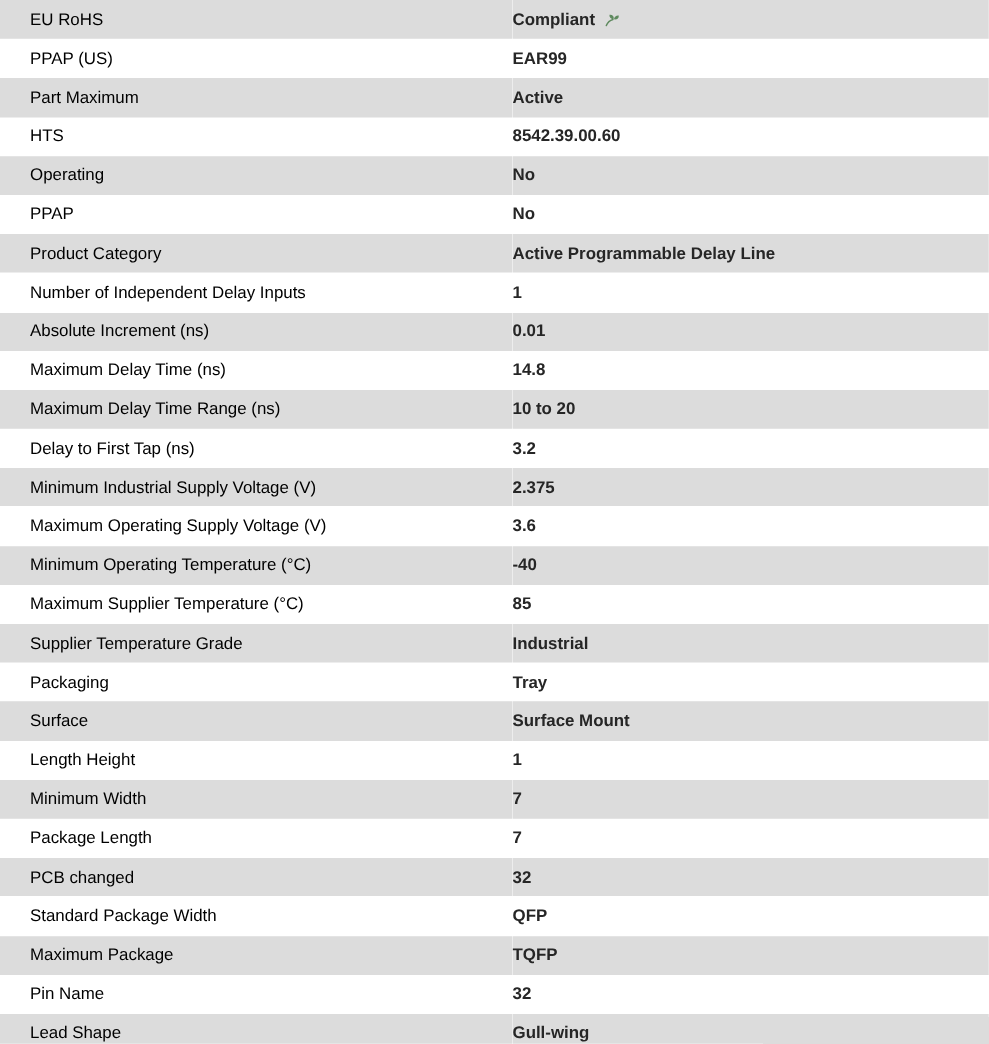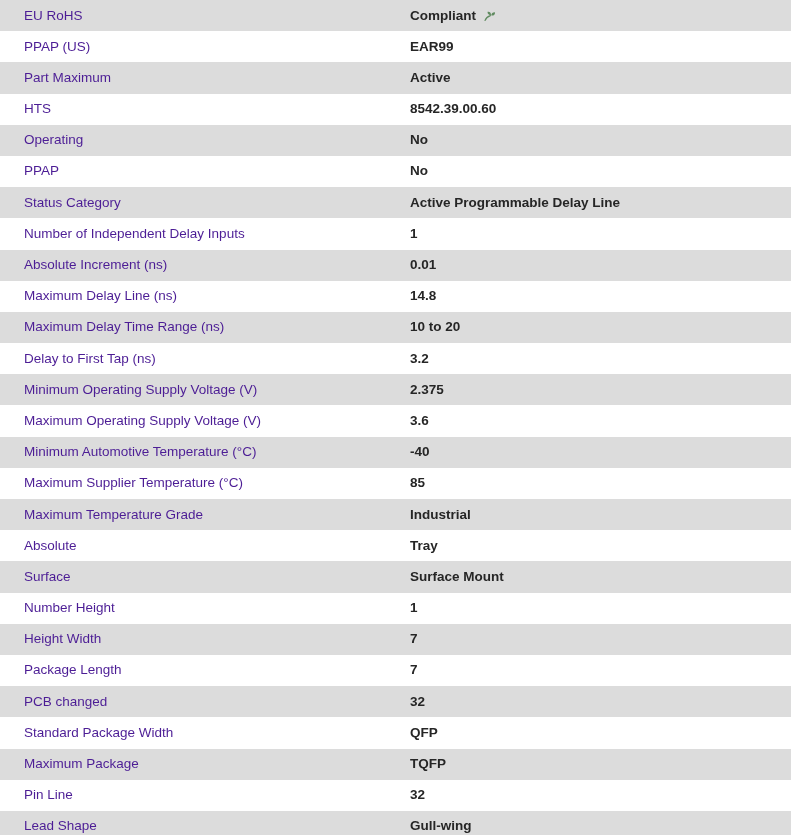--- a/index.html
+++ b/index.html
@@ -32,21 +32,21 @@
     padding: 0 0 0 24px;
     font-size: 13.5px;
     vertical-align: middle;
     line-height: 1.2;
     white-space: nowrap;
     overflow: hidden;
     text-overflow: ellipsis;
   }
   .spec-table td.attr {
     width: 386px;
-    color: #4c1d95;
+    color: #000000;
     font-weight: 400;
     padding-left: 24px;
     margin-left: 16px;
   }
   .spec-table td.val {
     width: 405px;
     color: #262626;
     font-weight: 700;
     padding-left: 0;
   }
@@ -92,97 +92,97 @@
       </tr>
       <tr class="shaded">
         <td class="attr">Operating</td>
         <td class="val">No</td>
       </tr>
       <tr class="plain">
         <td class="attr">PPAP</td>
         <td class="val">No</td>
       </tr>
       <tr class="shaded">
-        <td class="attr">Status Category</td>
+        <td class="attr">Product Category</td>
         <td class="val">Active Programmable Delay Line</td>
       </tr>
       <tr class="plain">
         <td class="attr">Number of Independent Delay Inputs</td>
         <td class="val">1</td>
       </tr>
       <tr class="shaded">
         <td class="attr">Absolute Increment (ns)</td>
         <td class="val">0.01</td>
       </tr>
       <tr class="plain">
-        <td class="attr">Maximum Delay Line (ns)</td>
+        <td class="attr">Maximum Delay Time (ns)</td>
         <td class="val">14.8</td>
       </tr>
       <tr class="shaded">
         <td class="attr">Maximum Delay Time Range (ns)</td>
         <td class="val">10 to 20</td>
       </tr>
       <tr class="plain">
         <td class="attr">Delay to First Tap (ns)</td>
         <td class="val">3.2</td>
       </tr>
       <tr class="shaded">
-        <td class="attr">Minimum Operating Supply Voltage (V)</td>
+        <td class="attr">Minimum Industrial Supply Voltage (V)</td>
         <td class="val">2.375</td>
       </tr>
       <tr class="plain">
         <td class="attr">Maximum Operating Supply Voltage (V)</td>
         <td class="val">3.6</td>
       </tr>
       <tr class="shaded">
-        <td class="attr">Minimum Automotive Temperature (°C)</td>
+        <td class="attr">Minimum Operating Temperature (°C)</td>
         <td class="val">-40</td>
       </tr>
       <tr class="plain">
         <td class="attr">Maximum Supplier Temperature (°C)</td>
         <td class="val">85</td>
       </tr>
       <tr class="shaded">
-        <td class="attr">Maximum Temperature Grade</td>
+        <td class="attr">Supplier Temperature Grade</td>
         <td class="val">Industrial</td>
       </tr>
       <tr class="plain">
-        <td class="attr">Absolute</td>
+        <td class="attr">Packaging</td>
         <td class="val">Tray</td>
       </tr>
       <tr class="shaded">
         <td class="attr">Surface</td>
         <td class="val">Surface Mount</td>
       </tr>
       <tr class="plain">
-        <td class="attr">Number Height</td>
+        <td class="attr">Length Height</td>
         <td class="val">1</td>
       </tr>
       <tr class="shaded">
-        <td class="attr">Height Width</td>
+        <td class="attr">Minimum Width</td>
         <td class="val">7</td>
       </tr>
       <tr class="plain">
         <td class="attr">Package Length</td>
         <td class="val">7</td>
       </tr>
       <tr class="shaded">
         <td class="attr">PCB changed</td>
         <td class="val">32</td>
       </tr>
       <tr class="plain">
         <td class="attr">Standard Package Width</td>
         <td class="val">QFP</td>
       </tr>
       <tr class="shaded">
         <td class="attr">Maximum Package</td>
         <td class="val">TQFP</td>
       </tr>
       <tr class="plain">
-        <td class="attr">Pin Line</td>
+        <td class="attr">Pin Name</td>
         <td class="val">32</td>
       </tr>
       <tr class="shaded">
         <td class="attr">Lead Shape</td>
         <td class="val">Gull-wing</td>
       </tr>
     </tbody>
 </table>
 
 </body></html>

